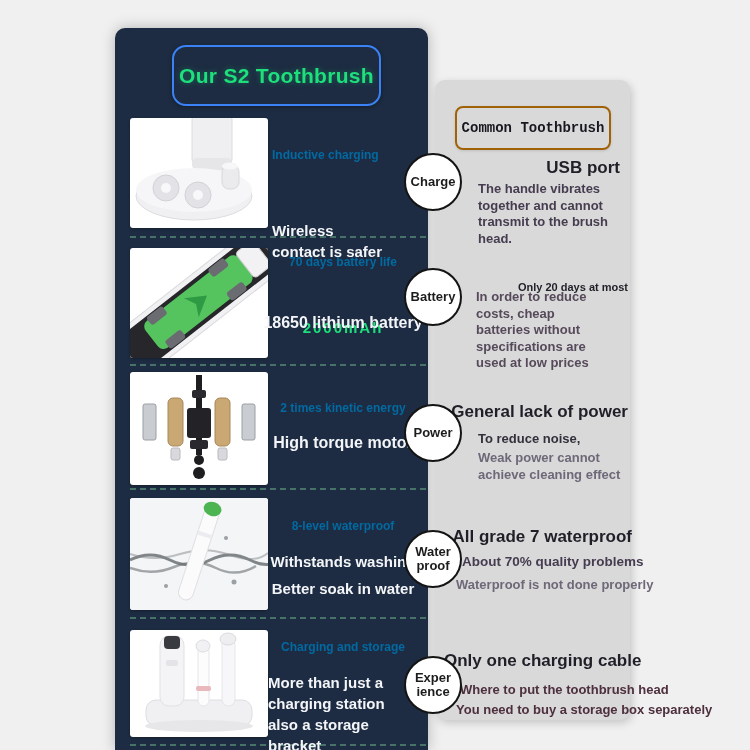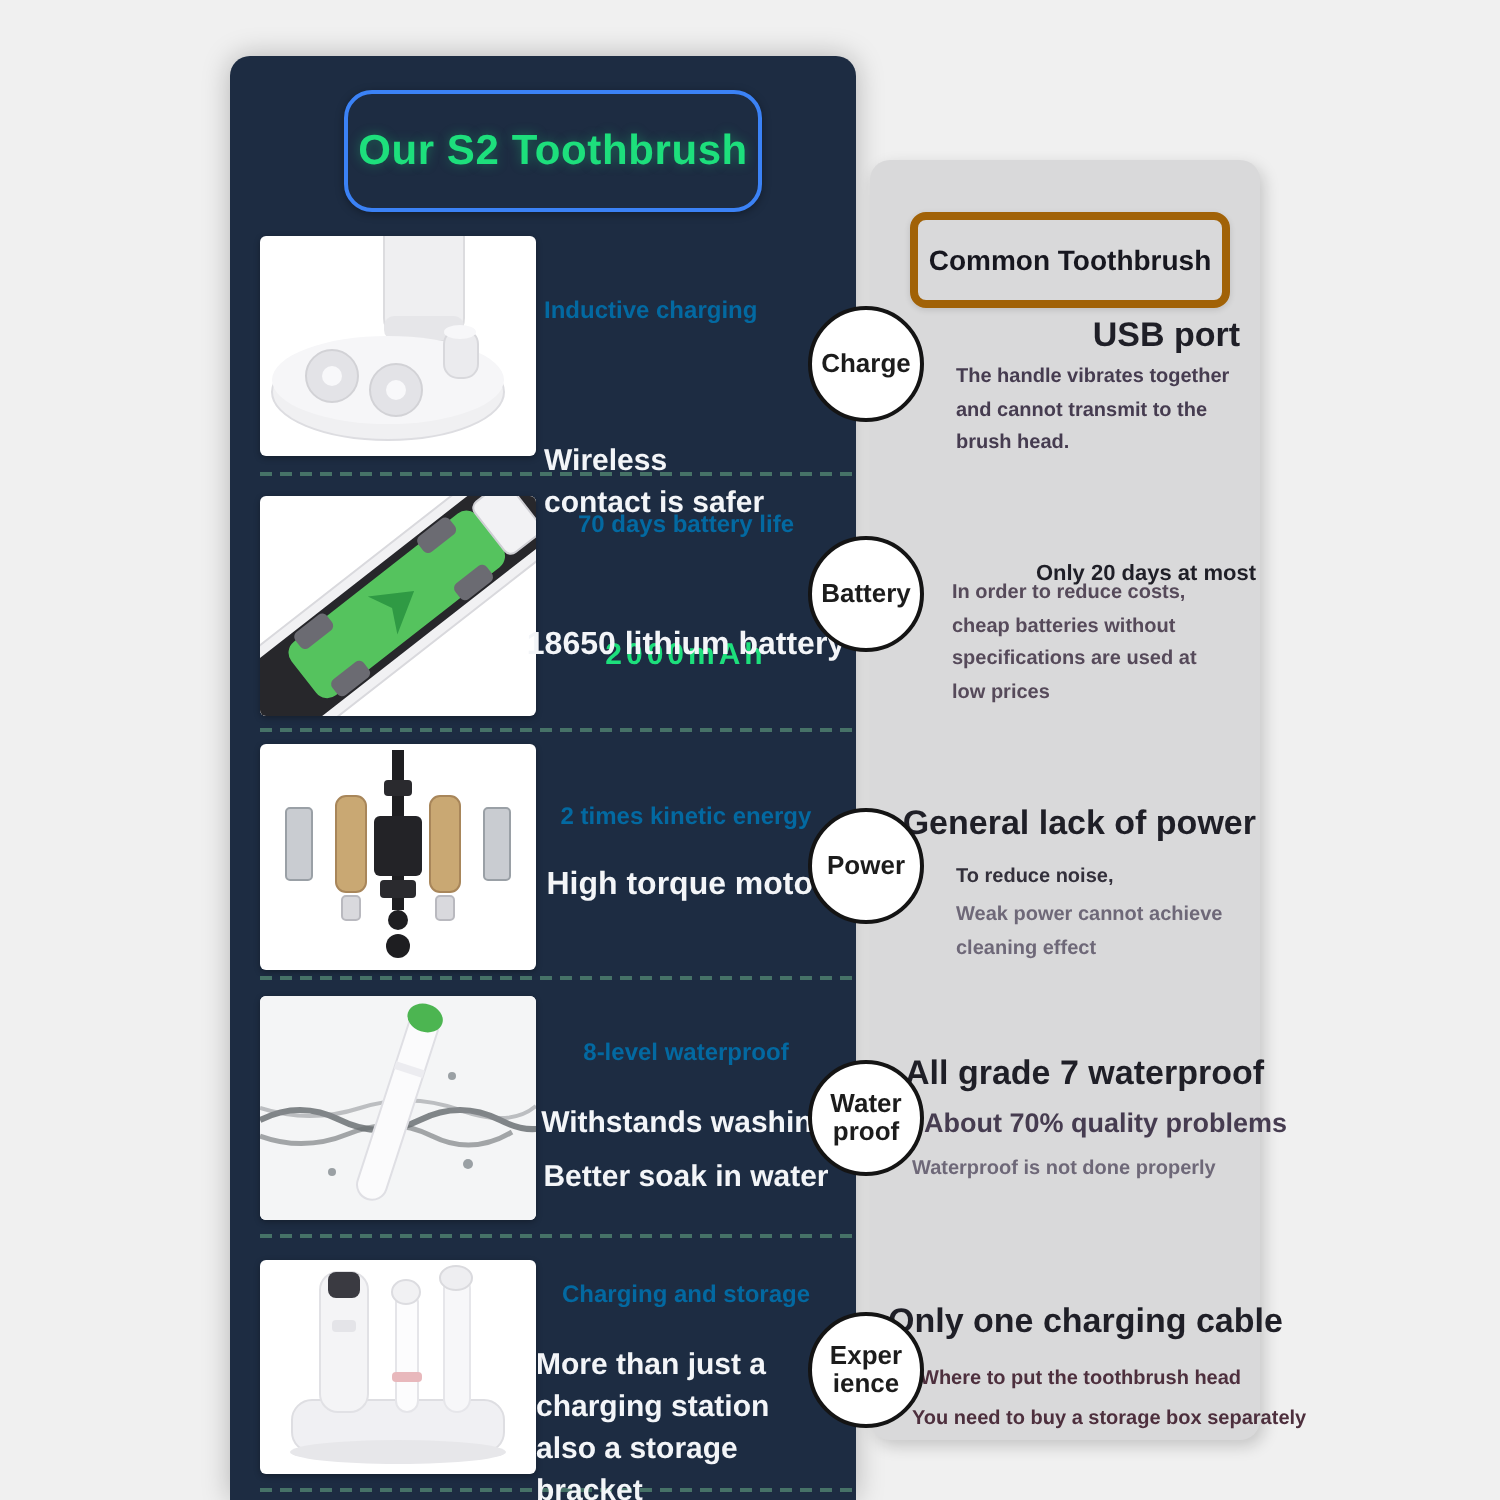--- a/index.html
+++ b/index.html
@@ -47,30 +47,31 @@
     width:170px;left:258px;text-align:center;margin-top:33px;
   }
   
   .gray-card{
     left:435px;top:80px;width:195px;height:640px;
     background:#d9d9da;border-radius:10px;
     box-shadow:2px 3px 8px rgba(0,0,0,.18);
   }
   .common-box{
     left:455px;top:106px;width:152px;height:40px;
-    border:4px solid #a16207;border-radius:8px;
+    border:2px solid #a16207;border-radius:8px;
     display:flex;align-items:center;justify-content:center;
     box-shadow:0 1px 3px rgba(0,0,0,.12);
+    font-family:Liberation Mono, monospace;
   }
   .common-box span{color:#17171f;font-size:14px;font-weight:600;}
   .r-head{
     color:#1f1f27;font-size:17px;font-weight:700;
     text-align:right;white-space:nowrap;
   }
-  .r-body{color:#463c50;font-size:10px;font-weight:700;line-height:16.5px;}
+  .r-body{color:#463c50;font-size:13px;font-weight:700;line-height:16.5px;}
   .r-muted{color:#6e6878;font-weight:600;}
   .r-maroon{color:#4d2f3d;white-space:nowrap;}
   
   .badge{
     width:58px;height:58px;left:404px;border-radius:50%;
     background:#ffffff;border:2.5px solid #141414;box-sizing:border-box;
     display:flex;flex-direction:column;align-items:center;justify-content:center;
     z-index:5;font-size:13px;font-weight:700;color:#1c1c1c;line-height:14px;
   }
 </style>

